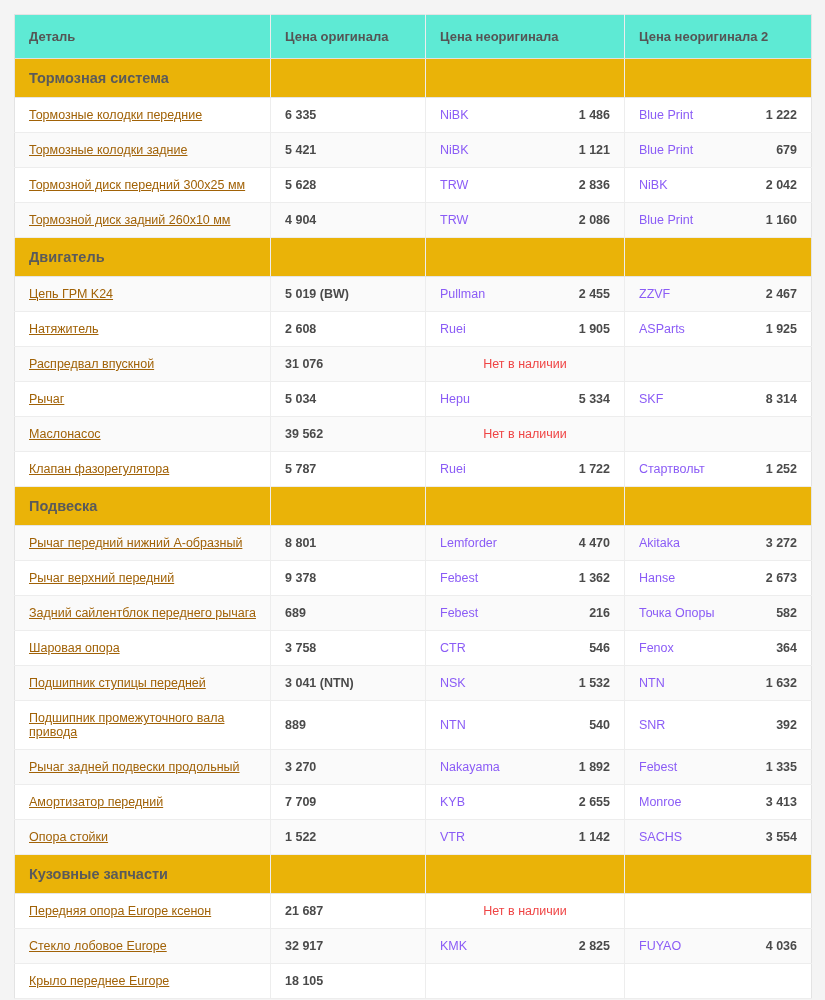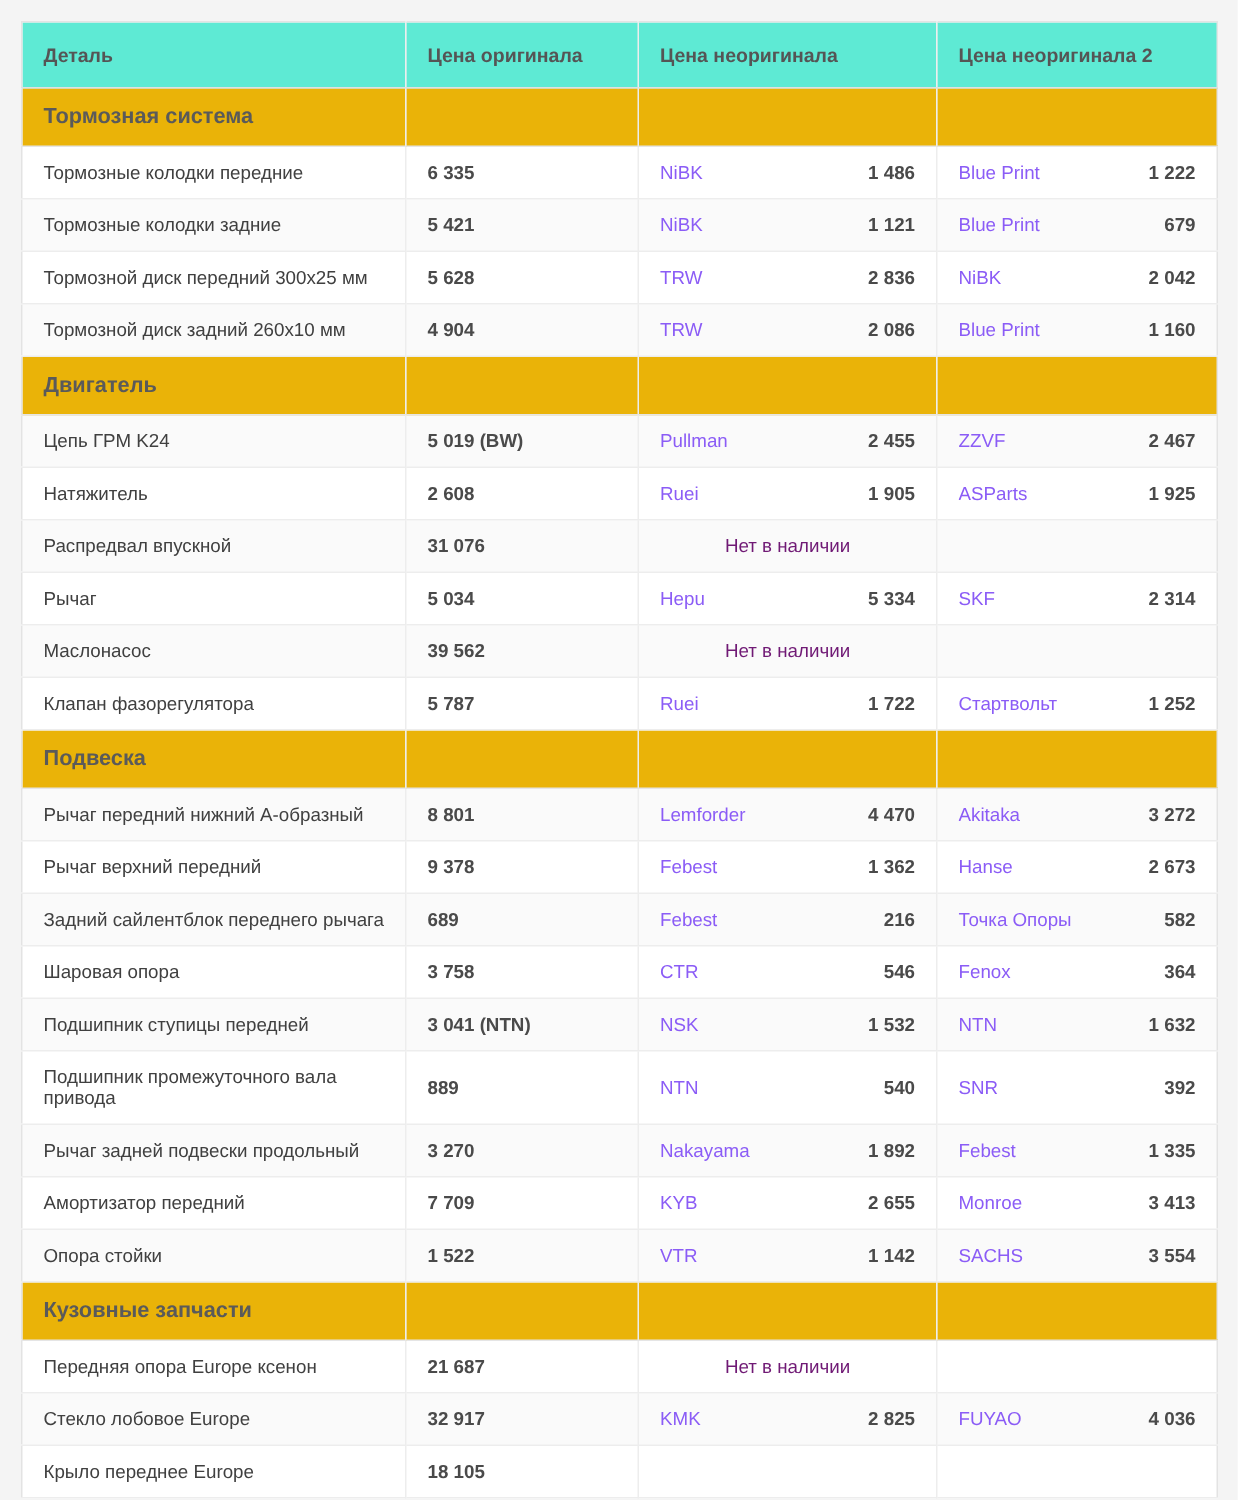--- a/index.html
+++ b/index.html
@@ -60,21 +60,21 @@
     padding: 10px 14px;
     border-bottom: 1px solid #ededed;
     border-right: 1px solid #ededed;
     vertical-align: middle;
   }
   tbody td:last-child { border-right: none; }
 
   tr.part td { background: #ffffff; }
   tr.part.alt td { background: #fafafa; }
 
-  .name { color: #404040; }
+  .name { color: #a16207; text-decoration: underline; }
   .price {
     font-weight: bold;
     color: #4a4a4a;
     white-space: nowrap;
   }
   .brandcell {
     padding: 0;
     border-bottom: 1px solid #ededed;
     border-right: 1px solid #ededed;
   }
@@ -87,21 +87,21 @@
   .brand {
     color: #8b5cf6;
     font-size: 12.5px;
     white-space: nowrap;
     overflow: hidden;
     text-overflow: ellipsis;
     padding-right: 10px;
   }
   .noavail {
     text-align: center;
-    color: #701a75;
+    color: #ef4444;
     font-size: 12.5px;
   }
   .blank { }
 </style>
 </head>
 <body>
 
 <div class="page">
   <table class="parts">
     <colgroup>
@@ -238,21 +238,21 @@
           <td class="price">5 034</td>
           <td class="brandcell">
             <div class="brandwrap">
               <span class="brand">Hepu</span>
               <span class="price">5 334</span>
             </div>
           </td>
           <td class="brandcell">
             <div class="brandwrap">
               <span class="brand">SKF</span>
-              <span class="price">2 314</span>
+              <span class="price">8 314</span>
             </div>
           </td>
         </tr>
         <tr class="part alt">
           <td class="name">Маслонасос</td>
           <td class="price">39 562</td>
           <td class="noavail">Нет в наличии</td>
           <td class="blank">&nbsp;</td>
         </tr>
         <tr class="part">

